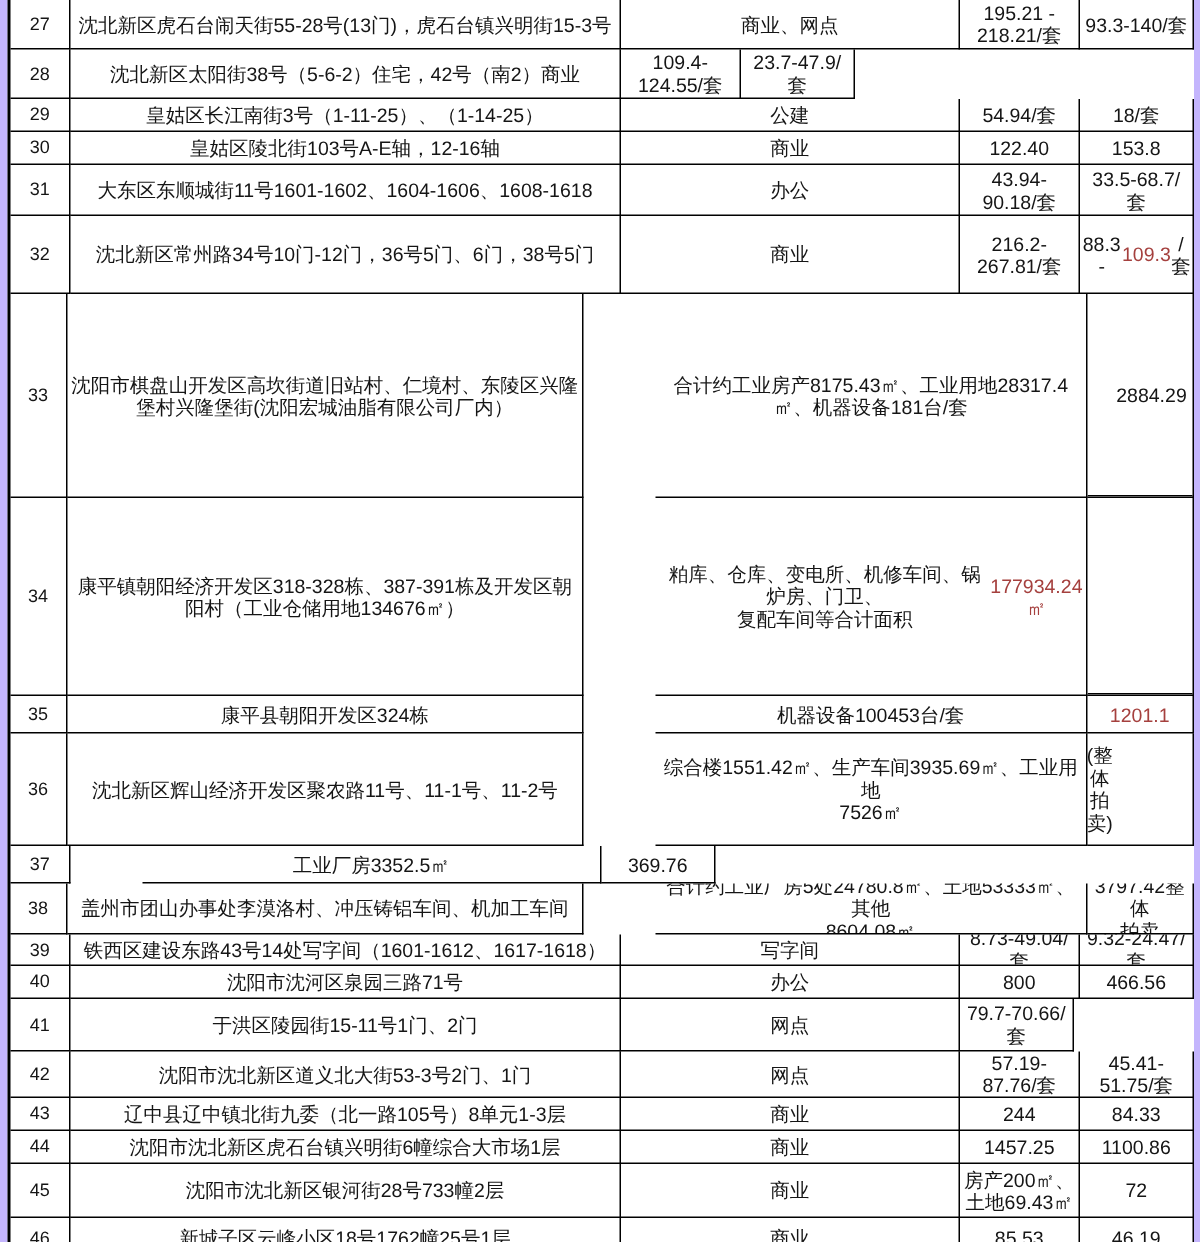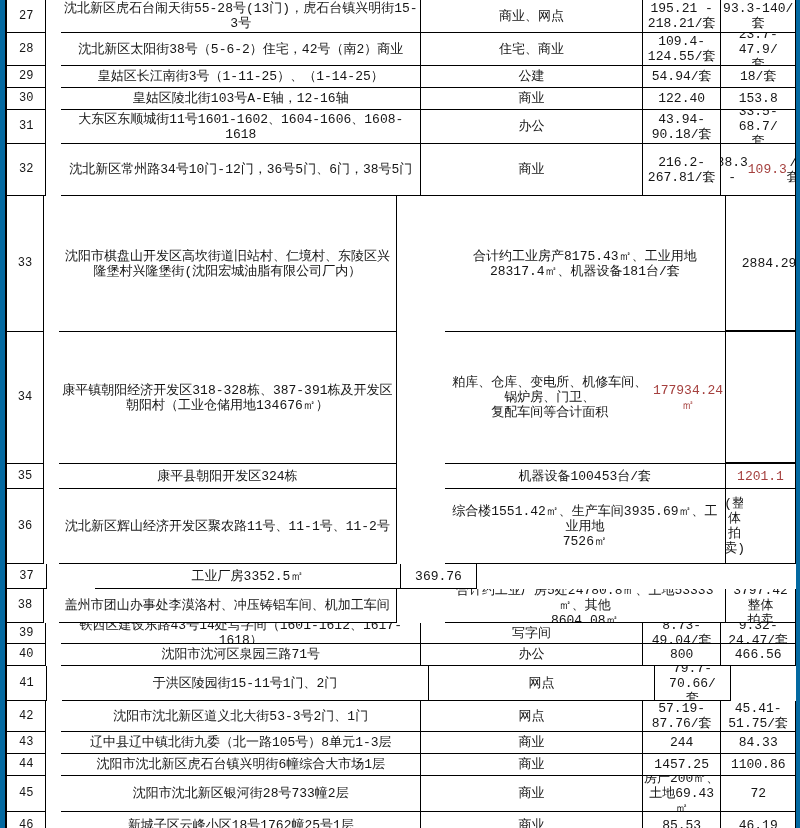--- a/index.html
+++ b/index.html
@@ -1,38 +1,38 @@
 <!DOCTYPE html>
 <html><head>
 <meta charset="utf-8">
 <style>
   html,body{margin:0;padding:0;}
   .canvas{
     position:relative;width:800px;height:828px;overflow:hidden;
-    background:#0369a1;
-    font-family:Liberation Mono, monospace;
+    background:#c4b5fd;
+    font-family:Liberation Sans, sans-serif;
     color:#151515;
   }
   .table{
     position:absolute;left:5px;top:0;width:789px;
     background:#ffffff;border-left:2px solid #000;
   }
   .row{display:flex;align-items:stretch;}
   .cell{
     box-sizing:border-box;
     border-right:1.5px solid #000;
     border-bottom:1.5px solid #000;
     display:flex;align-items:center;justify-content:center;
     text-align:center;overflow:hidden;
     padding:0 2px;
     font-size:13px;line-height:15px;
     white-space:pre-line;
   }
   .c-no{width:40px;font-size:12px;}
-  .c-addr{width:367px;margin-left:15px;}
+  .c-addr{width:367px;}
   .c-type{width:226px;}
   .c-type.merged{width:306px;margin-left:48px;}
   .c-area{width:80px;padding:0 1px;}
   .c-price{width:76px;padding:0 1px;}
   .c-price.stack{justify-content:flex-start;padding:0;align-items:stretch;}
   .subcell{
     box-sizing:border-box;display:flex;align-items:center;justify-content:center;
     text-align:center;overflow:hidden;border-bottom:1.5px solid #000;
     white-space:pre-line;padding:0 1px;
   }
@@ -48,21 +48,20 @@
         <div class="cell c-no">27</div>
         <div class="cell c-addr">沈北新区虎石台闹天街55-28号(13门)，虎石台镇兴明街15-3号</div>
         <div class="cell c-type">商业、网点</div>
         <div class="cell c-area">195.21 -
 218.21/套</div>
         <div class="cell c-price">93.3-140/套</div>
       </div>
       <div class="row" style="height:33px">
         <div class="cell c-no">28</div>
         <div class="cell c-addr">沈北新区太阳街38号（5-6-2）住宅，42号（南2）商业</div>
-        <div class="cell c-type">住宅、商业</div>
         <div class="cell c-area">109.4-
 124.55/套</div>
         <div class="cell c-price">23.7-47.9/
 套</div>
       </div>
       <div class="row" style="height:22px">
         <div class="cell c-no">29</div>
         <div class="cell c-addr">皇姑区长江南街3号（1-11-25）、（1-14-25）</div>
         <div class="cell c-type">公建</div>
         <div class="cell c-area">54.94/套</div>

